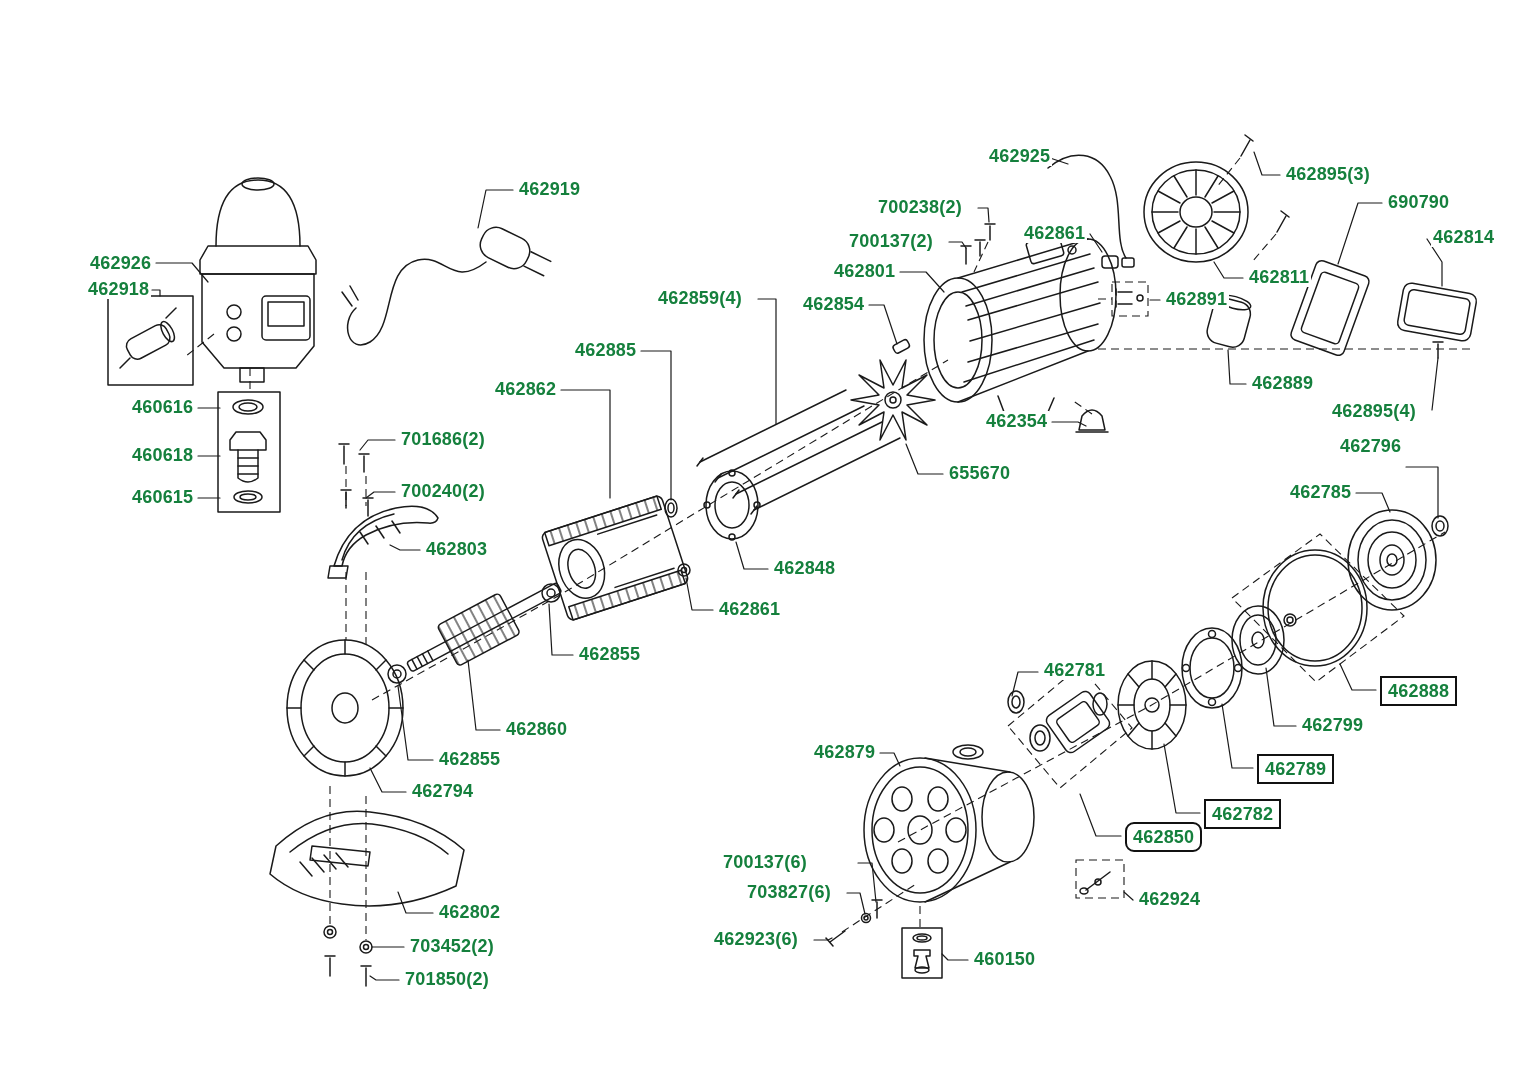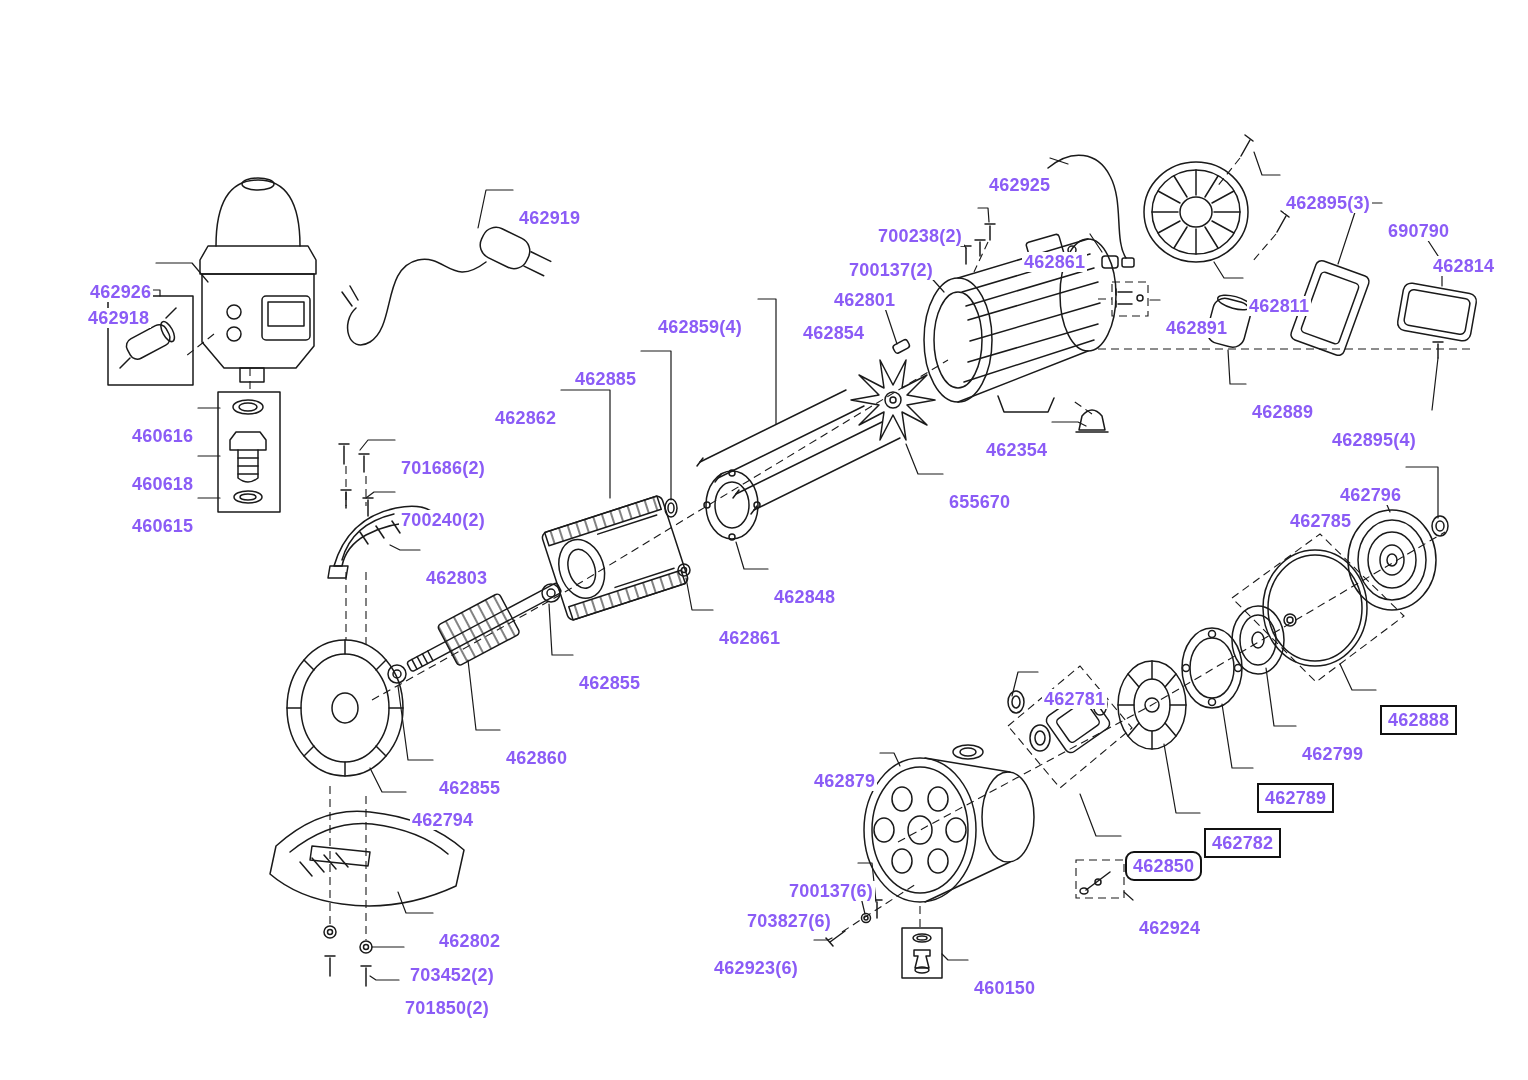--- a/index.html
+++ b/index.html
@@ -3,23 +3,23 @@
 <meta charset="utf-8">
 <style>
   html,body{margin:0;padding:0;background:#ffffff;}
   .stage{
     position:relative;width:1528px;height:1080px;background:#ffffff;
     overflow:hidden;font-family:"Liberation Sans",sans-serif;
   }
   .stage svg{position:absolute;left:0;top:0;}
   #labels-layer{position:absolute;left:0;top:0;width:100%;height:100%;}
   .part-label{
-    position:absolute;font-size:18px;font-weight:bold;color:#8b5cf6;
+    position:absolute;font-size:18px;font-weight:bold;color:#15803d;
     line-height:1;letter-spacing:.2px;white-space:nowrap;
-    background:#ffffff;padding:1px 2px;margin-top:29px;
+    background:#ffffff;padding:1px 2px;
   }
   .part-label.boxed{border:2px solid #111;padding:4px 6px;}
 </style>
 </head>
 <body>
 
 <div class="stage" role="img" aria-label="Exploded view parts diagram">
 
 <svg width="1528" height="1080" viewBox="0 0 1528 1080">
   <defs>
@@ -472,29 +472,29 @@
       <div class="part-label" style="left: 947px; top: 463px;">655670</div>
       <div class="part-label" style="left: 772px; top: 558px;">462848</div>
       <div class="part-label" style="left: 717px; top: 599px;">462861</div>
       <div class="part-label" style="left: 577px; top: 644px;">462855</div>
       <div class="part-label" style="left: 504px; top: 719px; text-align: right;">462860</div>
       <div class="part-label" style="left: 437px; top: 749px;">462855</div>
       <div class="part-label" style="left: 410px; top: 781px;">462794</div>
       <div class="part-label" style="left: 437px; top: 902px;">462802</div>
       <div class="part-label" style="left: 408px; top: 936px;">703452(2)</div>
       <div class="part-label" style="left: 403px; top: 969px;">701850(2)</div>
-      <div class="part-label" style="left: 1338px; top: 456px; text-align: center;">462796</div>
+      <div class="part-label" style="left: 1338px; top: 436px; text-align: center;">462796</div>
       <div class="part-label" style="left: 1288px; top: 482px;">462785</div>
       <div class="part-label boxed" style="left: 1380px; top: 676px;">462888</div>
       <div class="part-label" style="left: 1300px; top: 715px;">462799</div>
       <div class="part-label boxed" style="left: 1257px; top: 754px;">462789</div>
       <div class="part-label boxed" style="left: 1204px; top: 799px;">462782</div>
       <div class="part-label boxed" style="left: 1125px; top: 822px; border-radius: 9px;">462850</div>
       <div class="part-label" style="left: 1042px; top: 660px;">462781</div>
       <div class="part-label" style="left: 812px; top: 742px;">462879</div>
       <div class="part-label" style="left: 1137px; top: 889px;">462924</div>
-      <div class="part-label" style="left: 787px; top: 852px;">700137(6)</div>
+      <div class="part-label" style="left: 721px; top: 852px;">700137(6)</div>
       <div class="part-label" style="left: 745px; top: 882px;">703827(6)</div>
       <div class="part-label" style="left: 712px; top: 929px;">462923(6)</div>
       <div class="part-label" style="left: 972px; top: 949px;">460150</div>
     </div>
 
 </div>
 
 </body></html>

